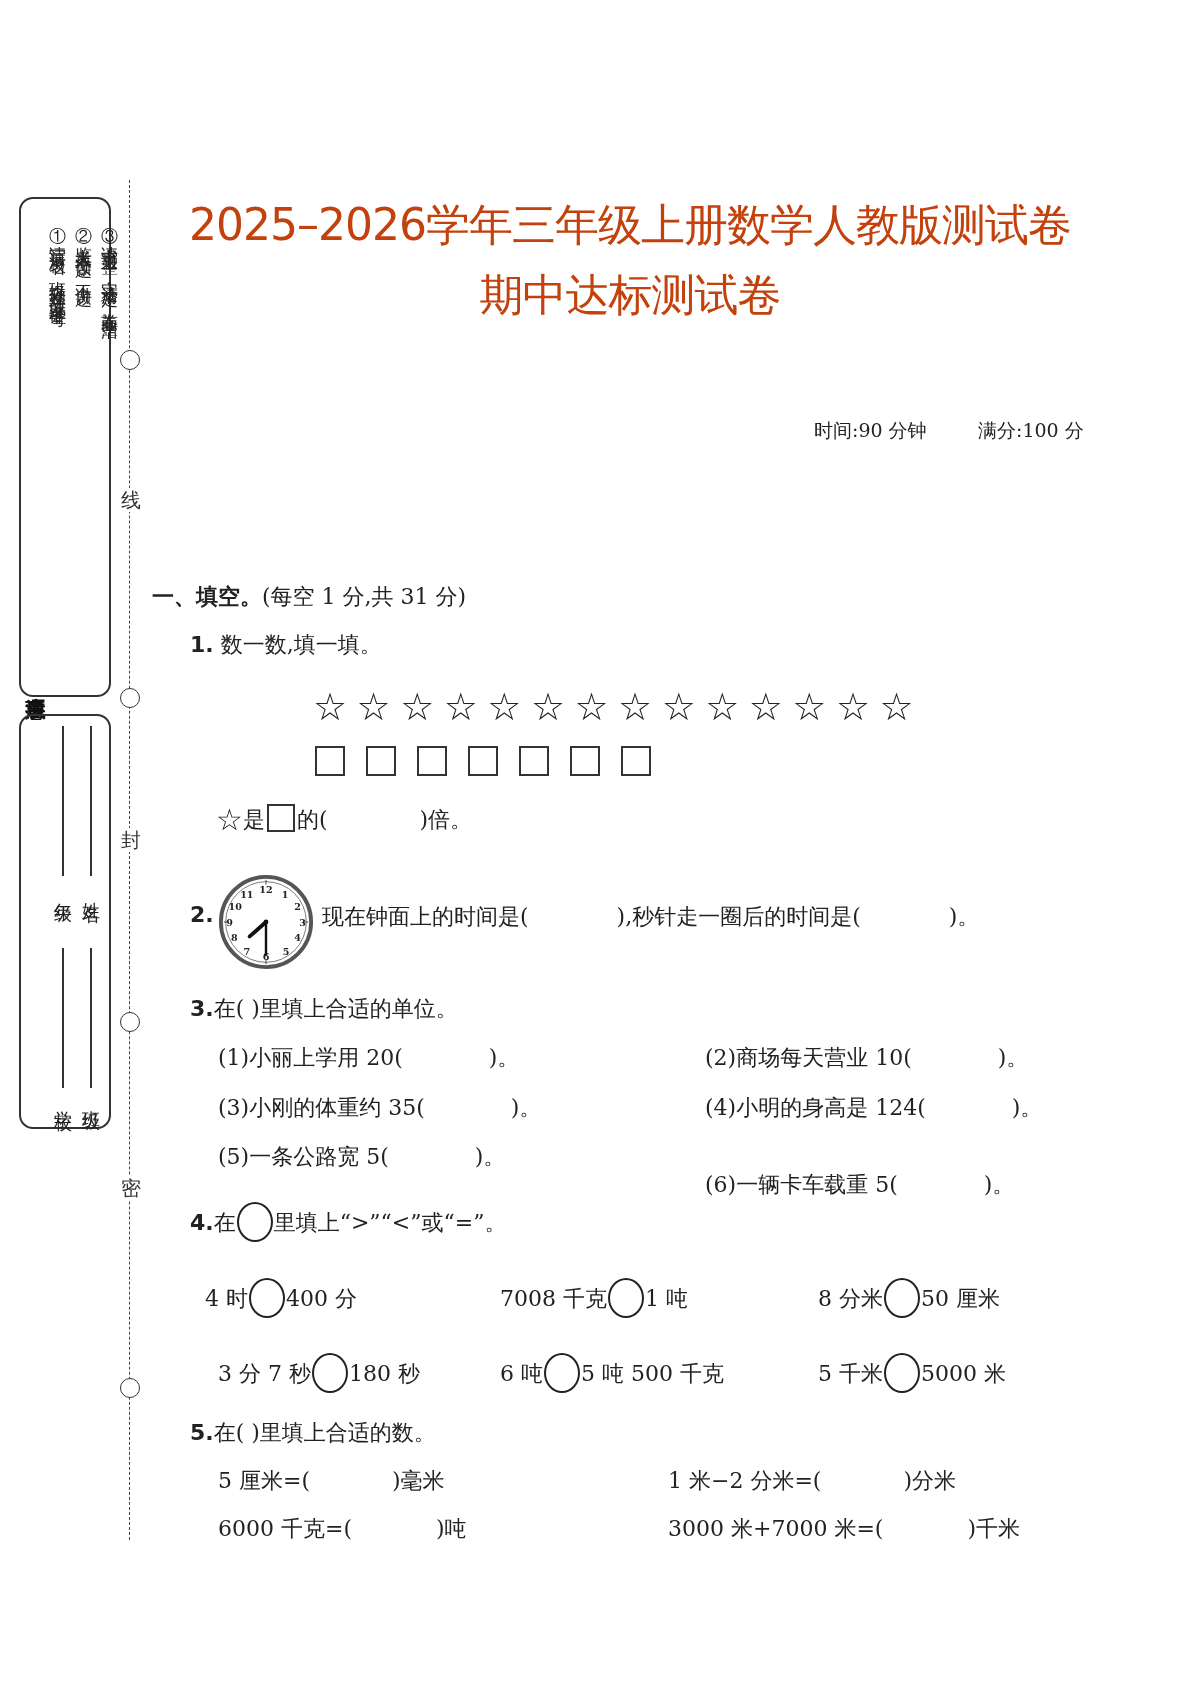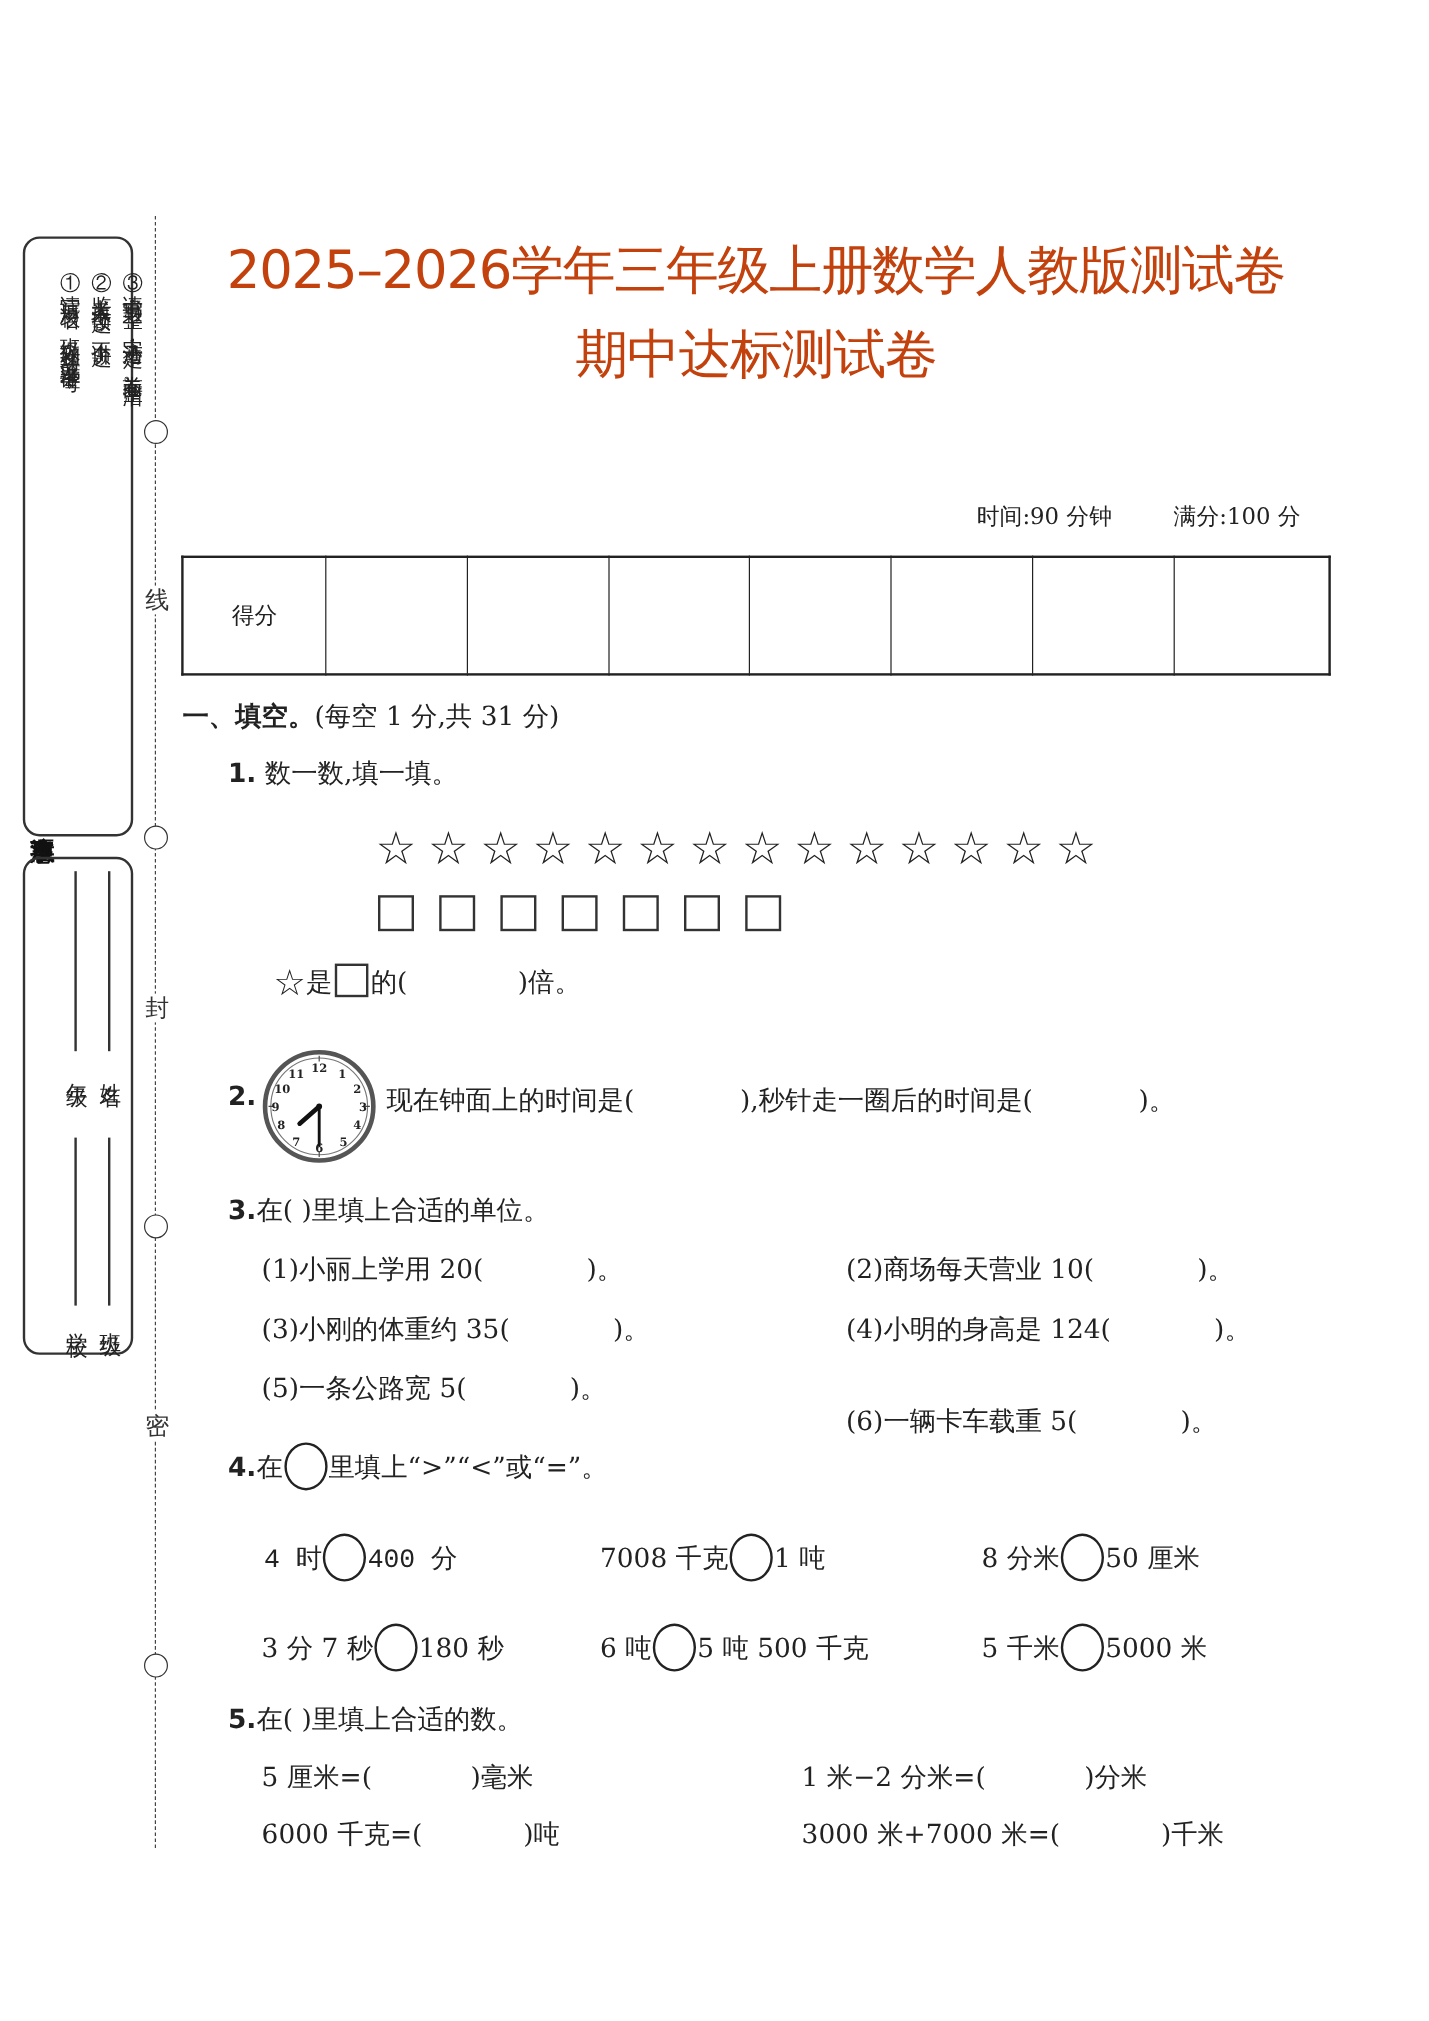--- a/index.html
+++ b/index.html
@@ -141,30 +141,20 @@
     <col style="width:120px">
       <col style="width:118px">
       <col style="width:118px">
       <col style="width:118px">
     <col style="width:118px">
       <col style="width:118px">
       <col style="width:118px">
       <col style="width:130px">
   </colgroup>
   <tbody>
-  <tr>
-    <td>得分</td>
-    <td></td>
-    <td></td>
-    <td></td>
-    <td></td>
-    <td></td>
-    <td></td>
-    <td></td>
-  </tr>
 </tbody>
   </table>
 
 <div class="line section-head" style="left:152px; top:582px;">
   <span class="bold">一、填空。</span><span>(每空 1 分,共 31 分)</span>
 </div>
 
 <div class="line" style="left:190px; top:630px;">
   <span class="qnum">1.</span>
   <span>数一数,填一填。</span>
@@ -187,21 +177,21 @@
   </div>
 <div class="squares" id="squares">
     <span class="sq"></span>
     <span class="sq"></span>
     <span class="sq"></span>
     <span class="sq"></span>
     <span class="sq"></span>
     <span class="sq"></span>
     <span class="sq"></span>
   </div>
-<div class="line" style="left:216px; top:802px;margin-left:12px;">
+<div class="line" style="left:216px; top:802px;">
   <span class="inline-star">☆</span><span>是</span><span class="inline-sq"></span><span>的(</span><span class="blank" style="width:92px;"></span><span>)倍。</span>
 </div>
 
 <div class="line" style="left:190px; top:902px;">
   <span class="qnum">2.</span>
 </div>
 <svg class="clock" viewBox="0 0 100 104">
   <circle cx="50" cy="52" r="47" fill="#fff" stroke="#555" stroke-width="4"></circle>
   <circle cx="50" cy="52" r="42" fill="none" stroke="#777" stroke-width="1"></circle>
   <g stroke="#444" stroke-width="1">
@@ -238,21 +228,21 @@
 <div class="line" style="left:218px; top:1043px;"><span>(1)小丽上学用 20(</span><span class="blank" style="width:86px;"></span><span>)。</span></div>
 <div class="line" style="left:705px; top:1043px;"><span>(2)商场每天营业 10(</span><span class="blank" style="width:86px;"></span><span>)。</span></div>
 <div class="line" style="left:218px; top:1093px;"><span>(3)小刚的体重约 35(</span><span class="blank" style="width:86px;"></span><span>)。</span></div>
 <div class="line" style="left:705px; top:1093px;"><span>(4)小明的身高是 124(</span><span class="blank" style="width:86px;"></span><span>)。</span></div>
 <div class="line" style="left:218px; top:1142px;"><span>(5)一条公路宽 5(</span><span class="blank" style="width:86px;"></span><span>)。</span></div>
 <div class="line" style="left:705px; top:1142px;margin-top:28px;"><span>(6)一辆卡车载重 5(</span><span class="blank" style="width:86px;"></span><span>)。</span></div>
 
 <div class="line" style="left:190px; top:1202px;">
   <span class="qnum">4.</span><span>在</span><span class="oval"></span><span>里填上“&gt;”“&lt;”或“=”。</span>
 </div>
-<div class="line" style="left:220px; top:1278px;font-family:Liberation Mono, monospace;"><span>4 时</span><span class="oval"></span><span>400 分</span></div>
+<div class="line" style="left:205px; top:1278px;"><span>4 时</span><span class="oval"></span><span>400 分</span></div>
 <div class="line" style="left:500px; top:1278px;"><span>7008 千克</span><span class="oval"></span><span>1 吨</span></div>
 <div class="line" style="left:818px; top:1278px;"><span>8 分米</span><span class="oval"></span><span>50 厘米</span></div>
 <div class="line" style="left:218px; top:1353px;"><span>3 分 7 秒</span><span class="oval"></span><span>180 秒</span></div>
 <div class="line" style="left:500px; top:1353px;"><span>6 吨</span><span class="oval"></span><span>5 吨 500 千克</span></div>
 <div class="line" style="left:818px; top:1353px;"><span>5 千米</span><span class="oval"></span><span>5000 米</span></div>
 
 <div class="line" style="left:190px; top:1418px;">
   <span class="qnum">5.</span><span>在(          )里填上合适的数。</span>
 </div>
 <div class="line" style="left:218px; top:1466px;"><span>5 厘米=(</span><span class="blank" style="width:82px;"></span><span>)毫米</span></div>

